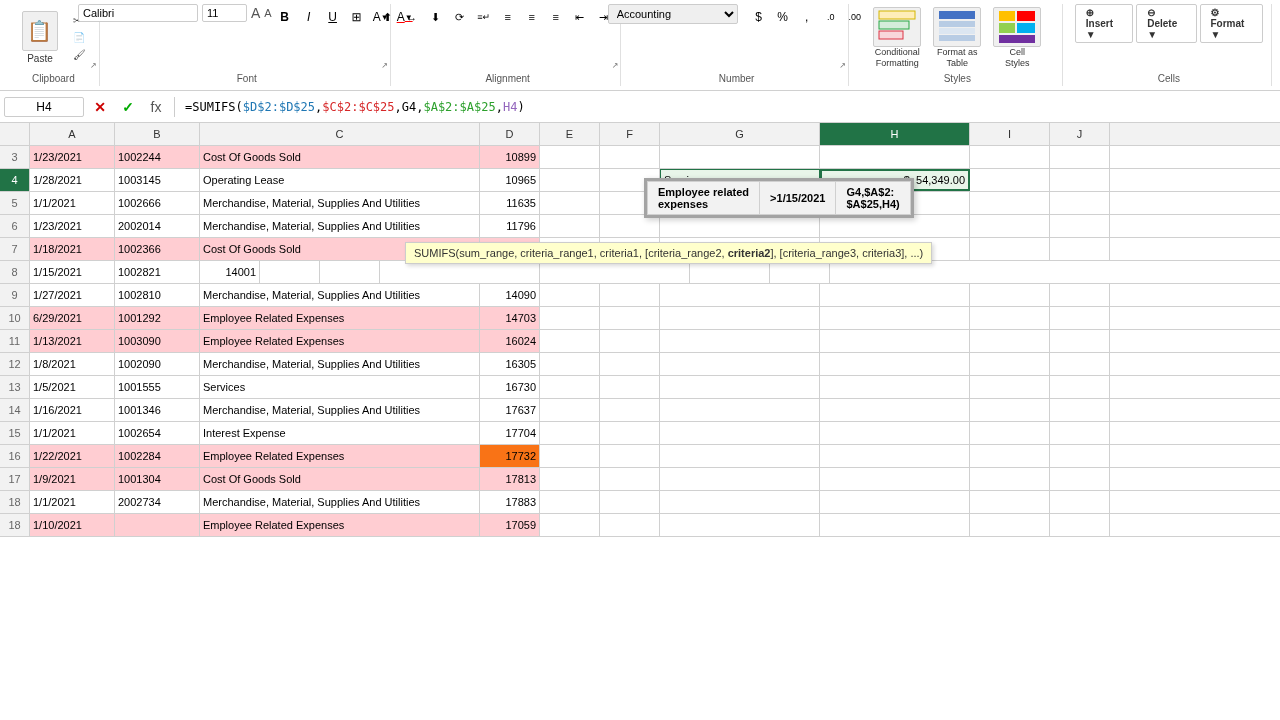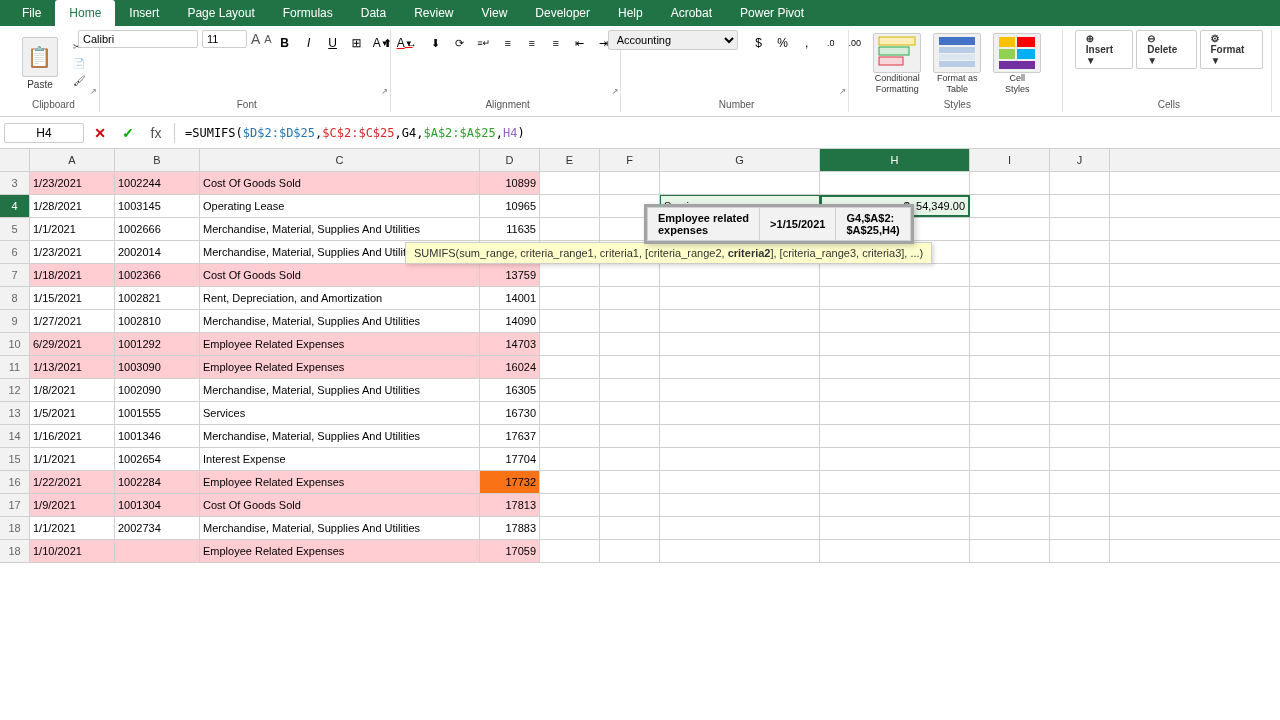--- a/index.html
+++ b/index.html
@@ -68,34 +68,20 @@
 
     
     .align-btn { width: 22px; height: 22px; border: 1px solid transparent; border-radius: 2px; cursor: pointer; font-size: 11px; display: flex; align-items: center; justify-content: center; }
 
     .expand-arrow { font-size: 8px; color: #777; cursor: pointer; position: absolute; bottom: 16px; right: 2px; }
   </style>
 </head>
 <body>
 
 <div class="ribbon">
-  <div class="ribbon-tabs">
-    <div class="ribbon-tab">File</div>
-    <div class="ribbon-tab active">Home</div>
-    <div class="ribbon-tab">Insert</div>
-    <div class="ribbon-tab">Page Layout</div>
-    <div class="ribbon-tab">Formulas</div>
-    <div class="ribbon-tab">Data</div>
-    <div class="ribbon-tab">Review</div>
-    <div class="ribbon-tab">View</div>
-    <div class="ribbon-tab">Developer</div>
-    <div class="ribbon-tab">Help</div>
-    <div class="ribbon-tab">Acrobat</div>
-    <div class="ribbon-tab">Power Pivot</div>
-  </div>
 
   <div class="ribbon-content">
 
     <div class="ribbon-group">
       <div class="ribbon-group-content">
         <div class="paste-btn">
           <div class="paste-icon">📋</div>
           <span style="font-size:10px; color:#333; margin-top:2px;">Paste</span>
         </div>
         <div class="small-btns">
@@ -324,21 +310,20 @@
       <div class="cell" style="width:160px;"></div>
       <div class="cell" style="width:150px;"></div>
       <div class="cell" style="width:80px;"></div>
       <div class="cell" style="width:60px;"></div>
     </div>
 
     <div class="sheet-row">
       <div class="row-num">8</div>
       <div class="cell" style="width:85px;">1/15/2021</div>
       <div class="cell" style="width:85px;">1002821</div>
-      <div class="cell" style="width:280px;">Rent, Depreciation, and Amortization</div>
       <div class="cell number" style="width:60px;">14001</div>
       <div class="cell" style="width:60px;"></div>
       <div class="cell" style="width:60px;"></div>
       <div class="cell" style="width:160px;"></div>
       <div class="cell" style="width:150px;"></div>
       <div class="cell" style="width:80px;"></div>
       <div class="cell" style="width:60px;"></div>
     </div>
 
     <div class="sheet-row">

